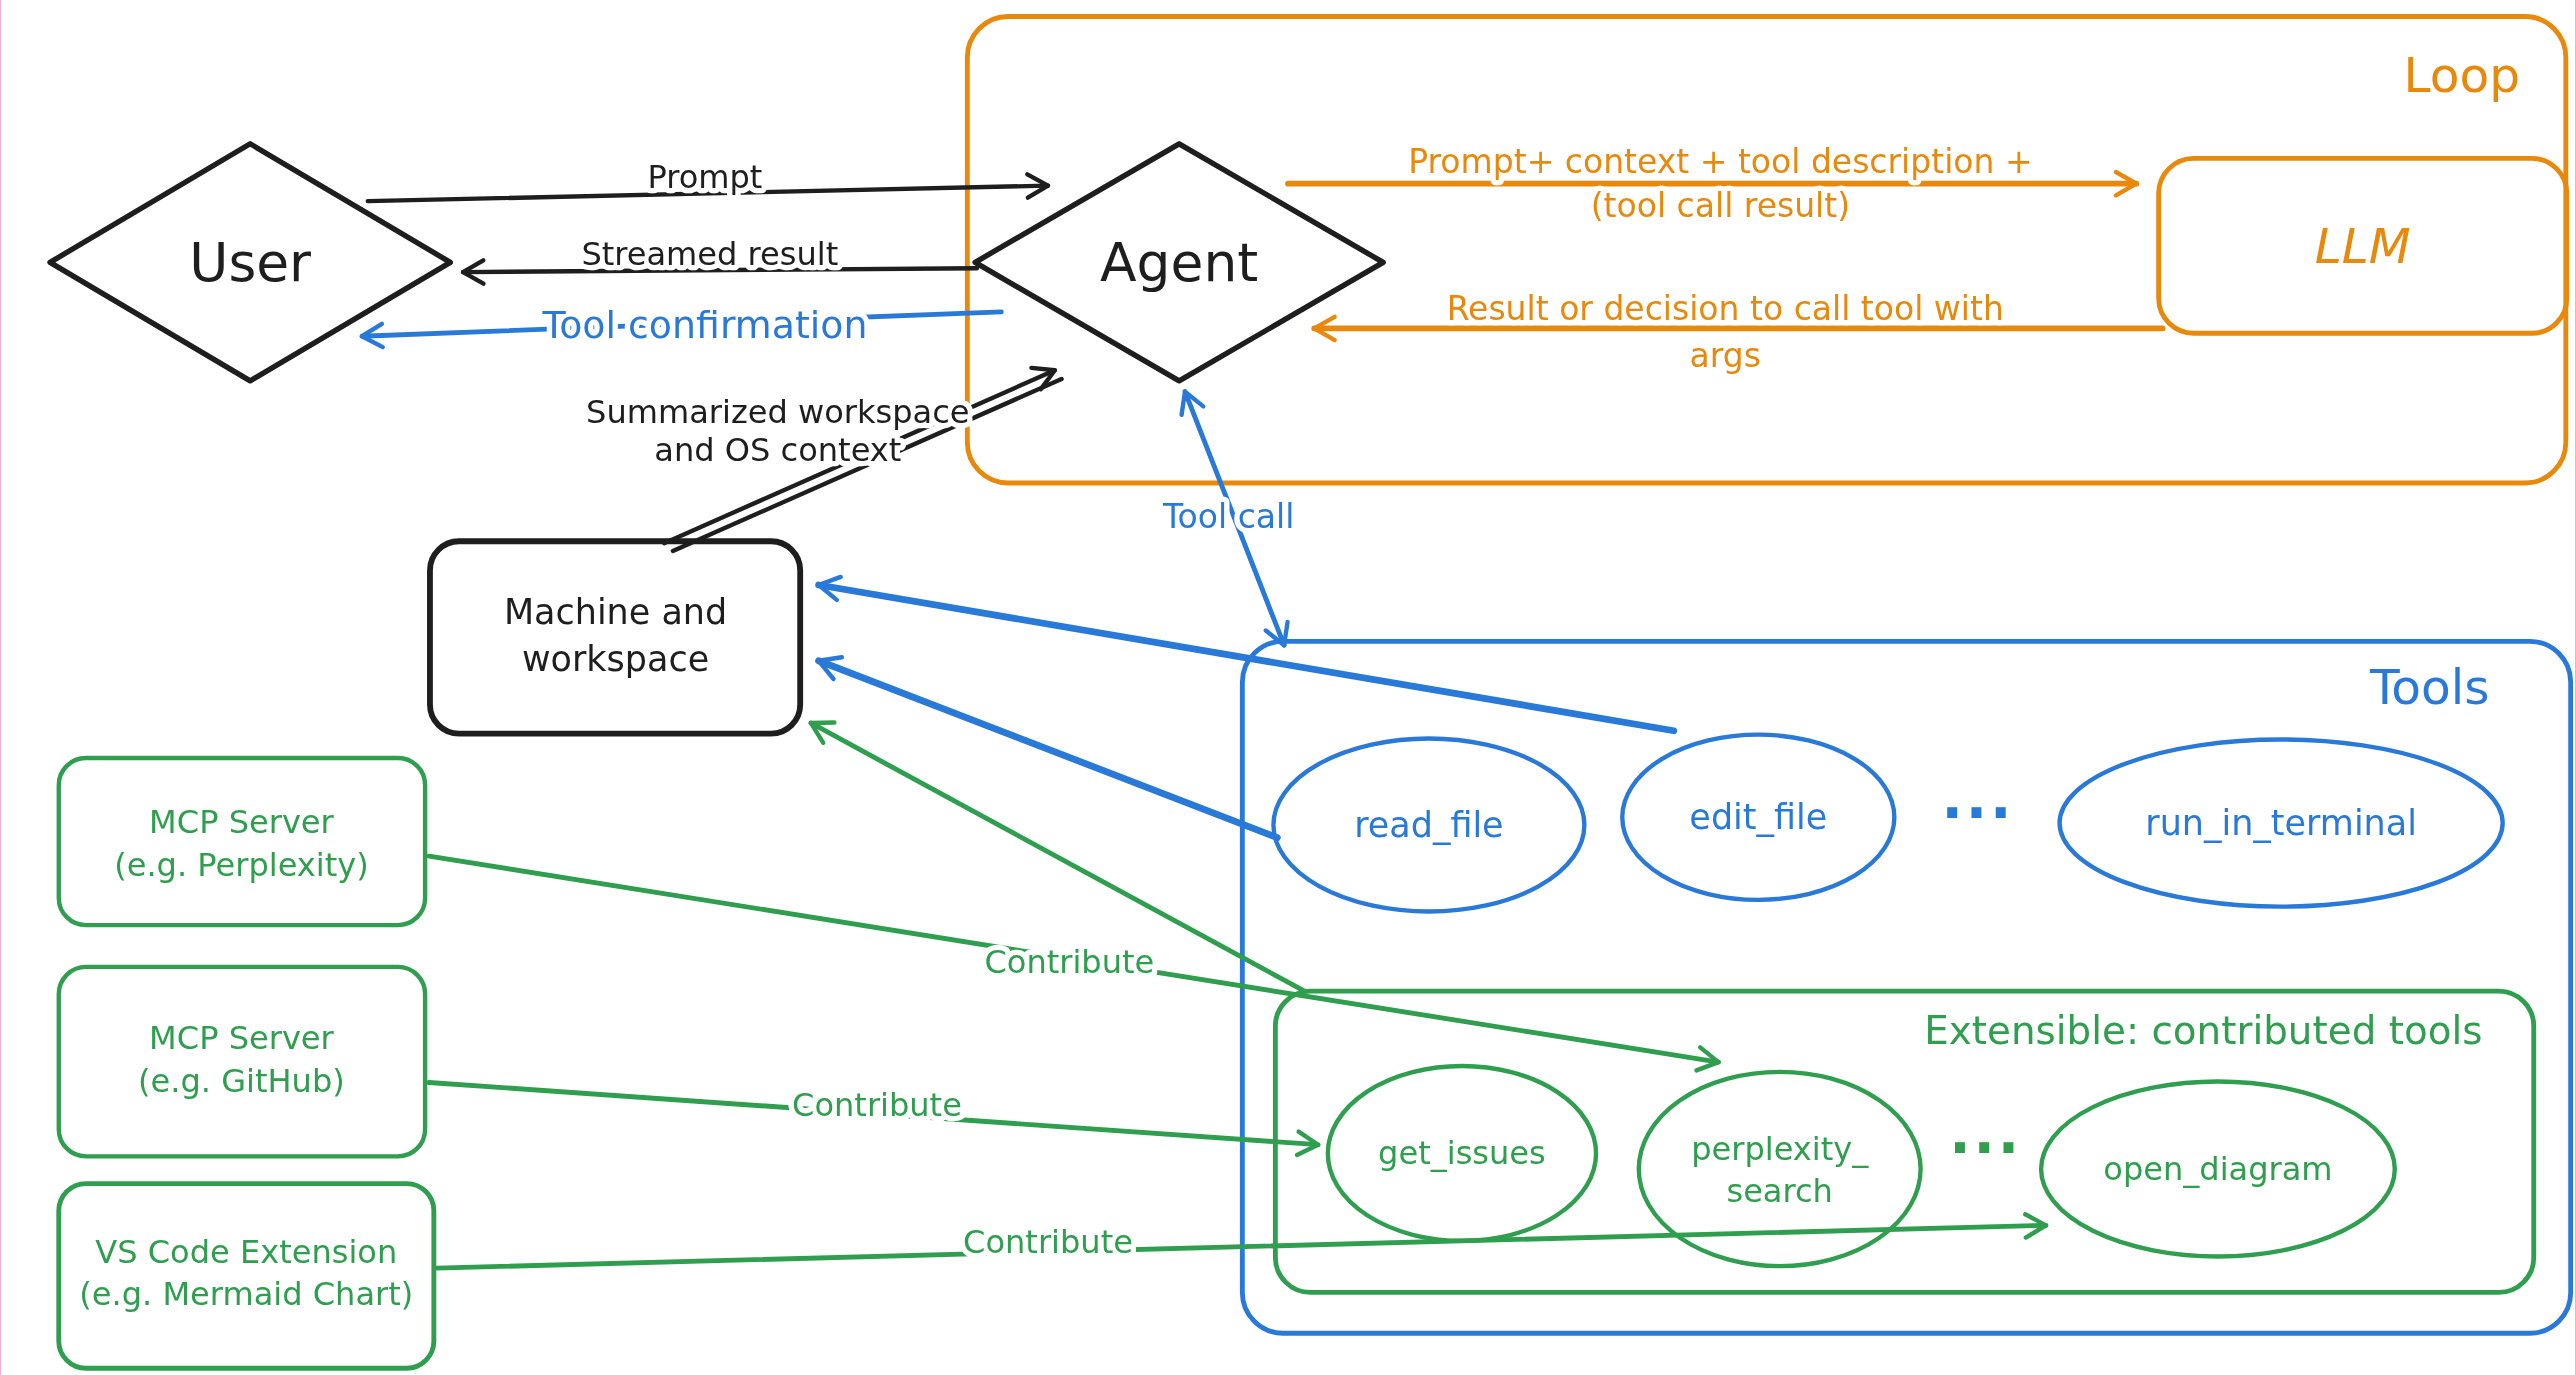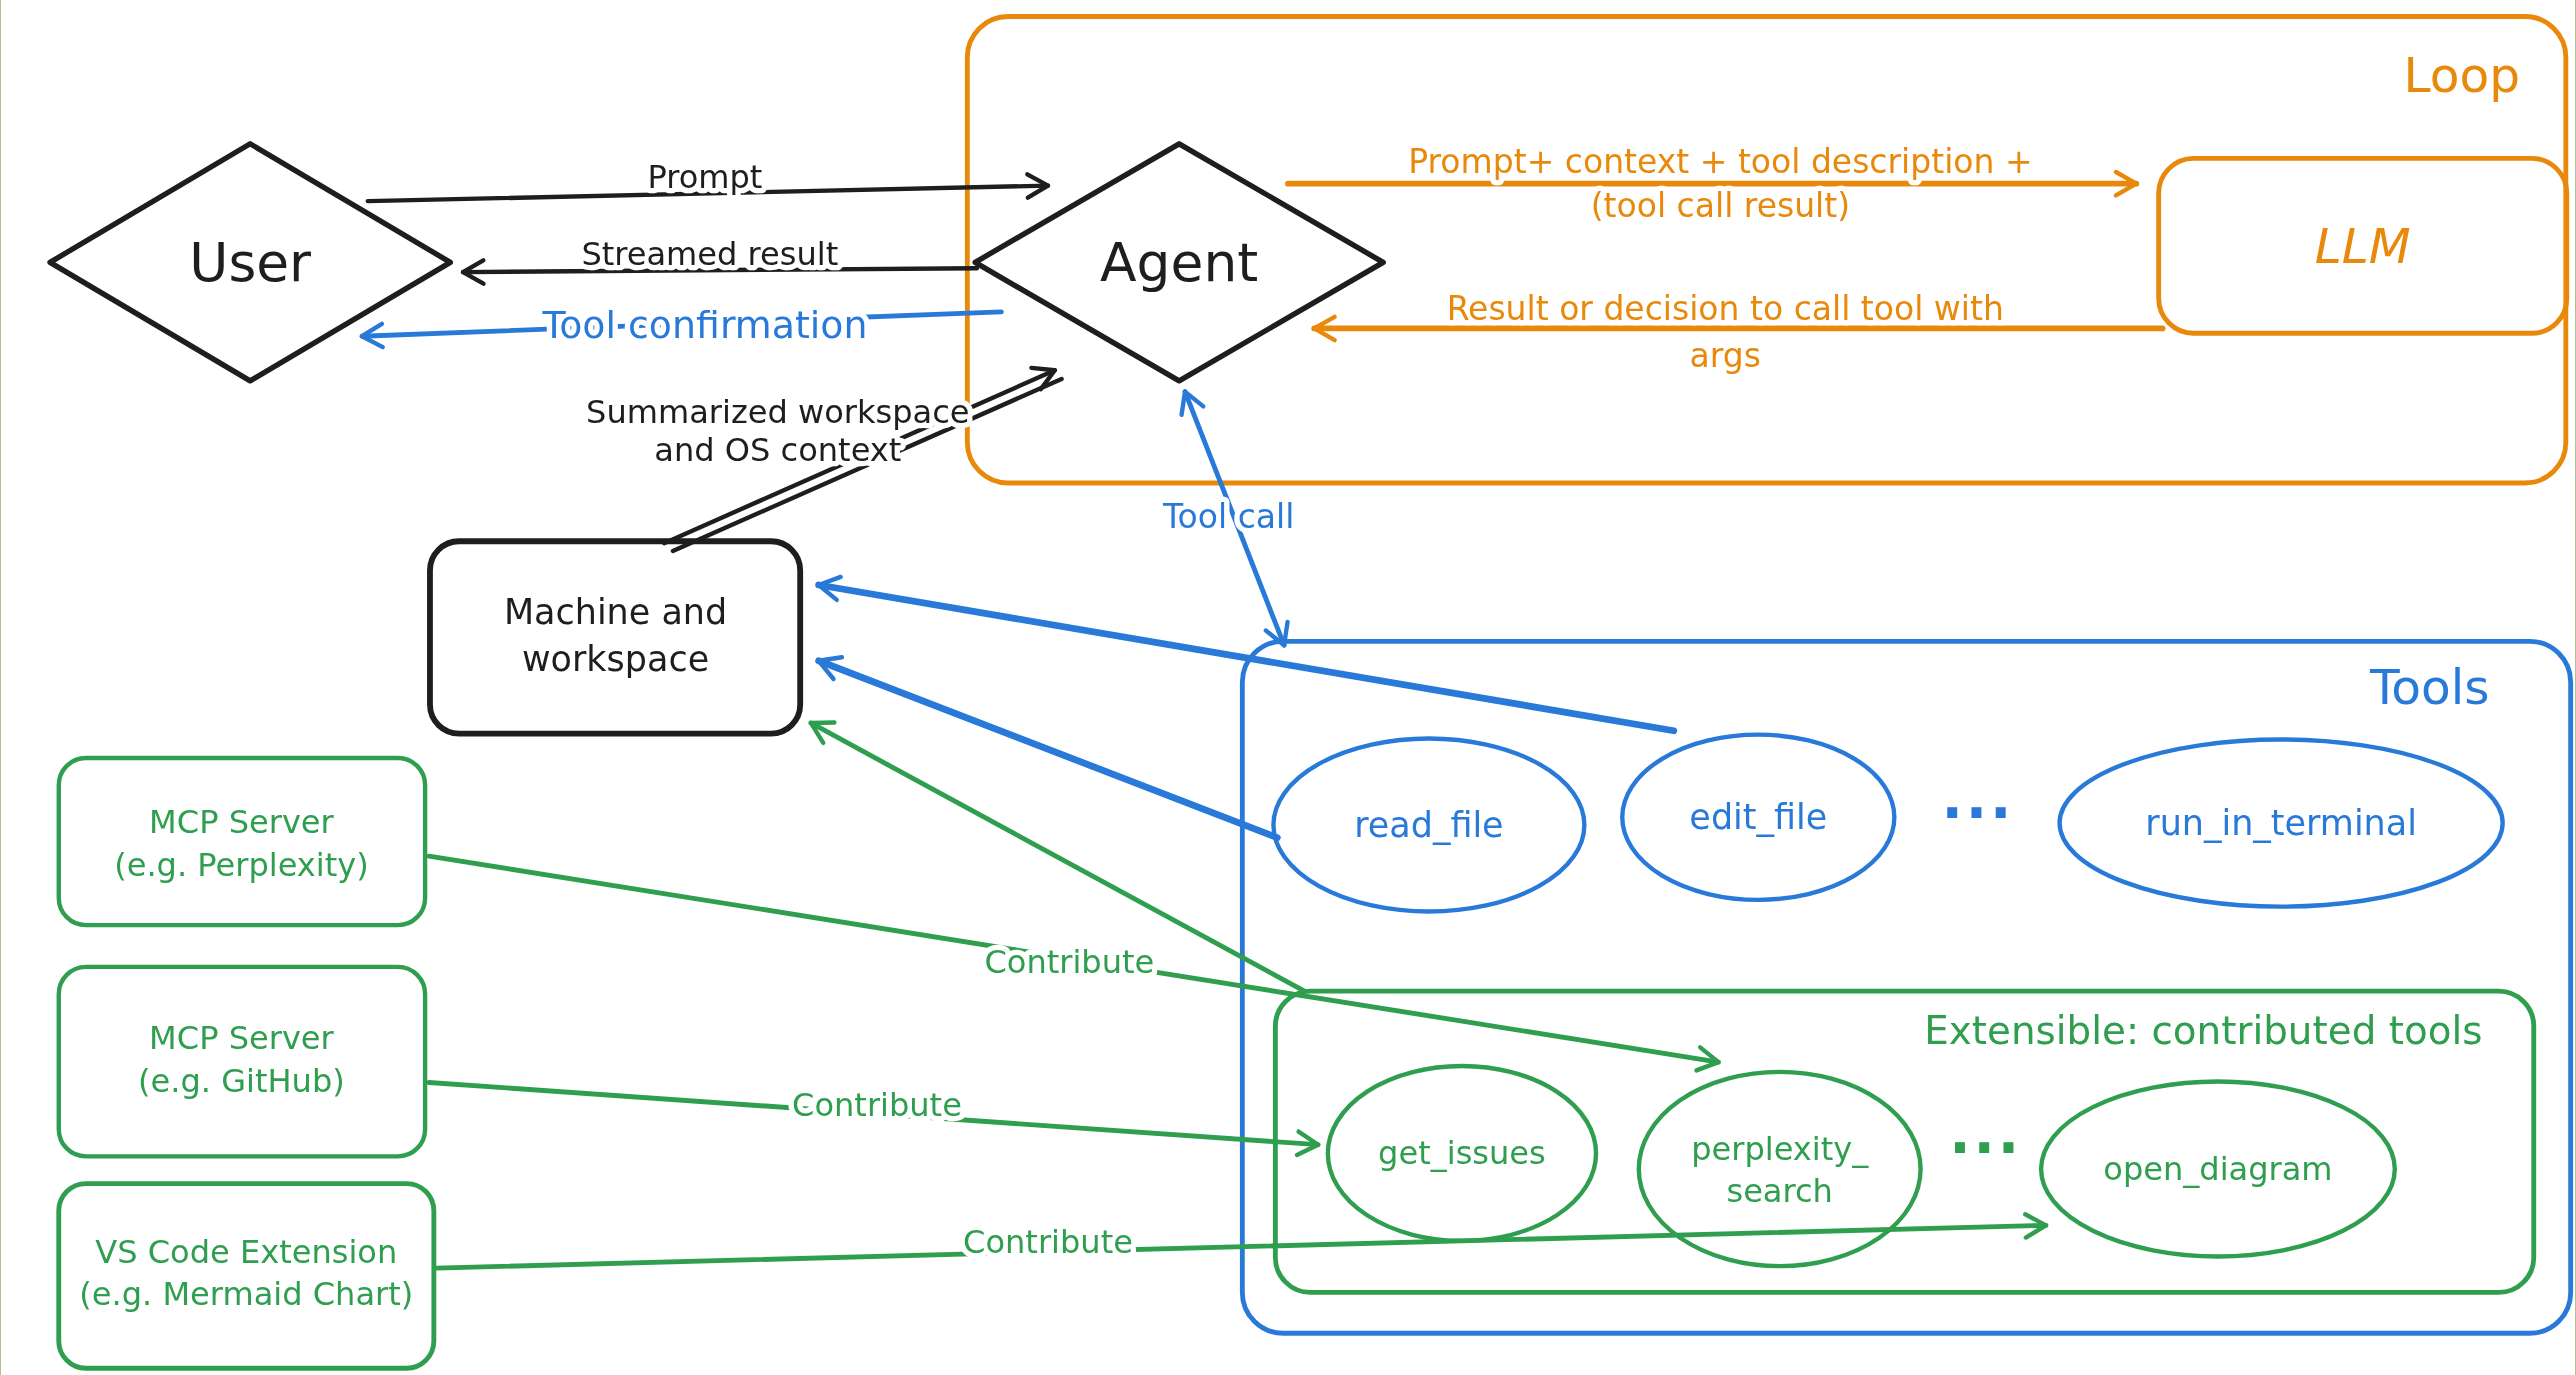--- a/index.html
+++ b/index.html
@@ -4,21 +4,21 @@
 <style>
   html, body {
     margin: 0;
     padding: 0;
     background: #ffffff;
   }
   .stage {
     position: relative;
     width: 2576px;
     height: 1375px;
-    background: #4d7c0f;
+    background: #ec4899;
   }
   svg { display: block; }
   text {
     font-family: "DejaVu Sans", sans-serif;
     dominant-baseline: central;
     text-anchor: middle;
   }
   .box   { fill: none; stroke-linejoin: round; stroke-linecap: round; }
   .edge  { fill: none; stroke-linecap: round; }
   .s-ink    { stroke: #1e1e1e; }

